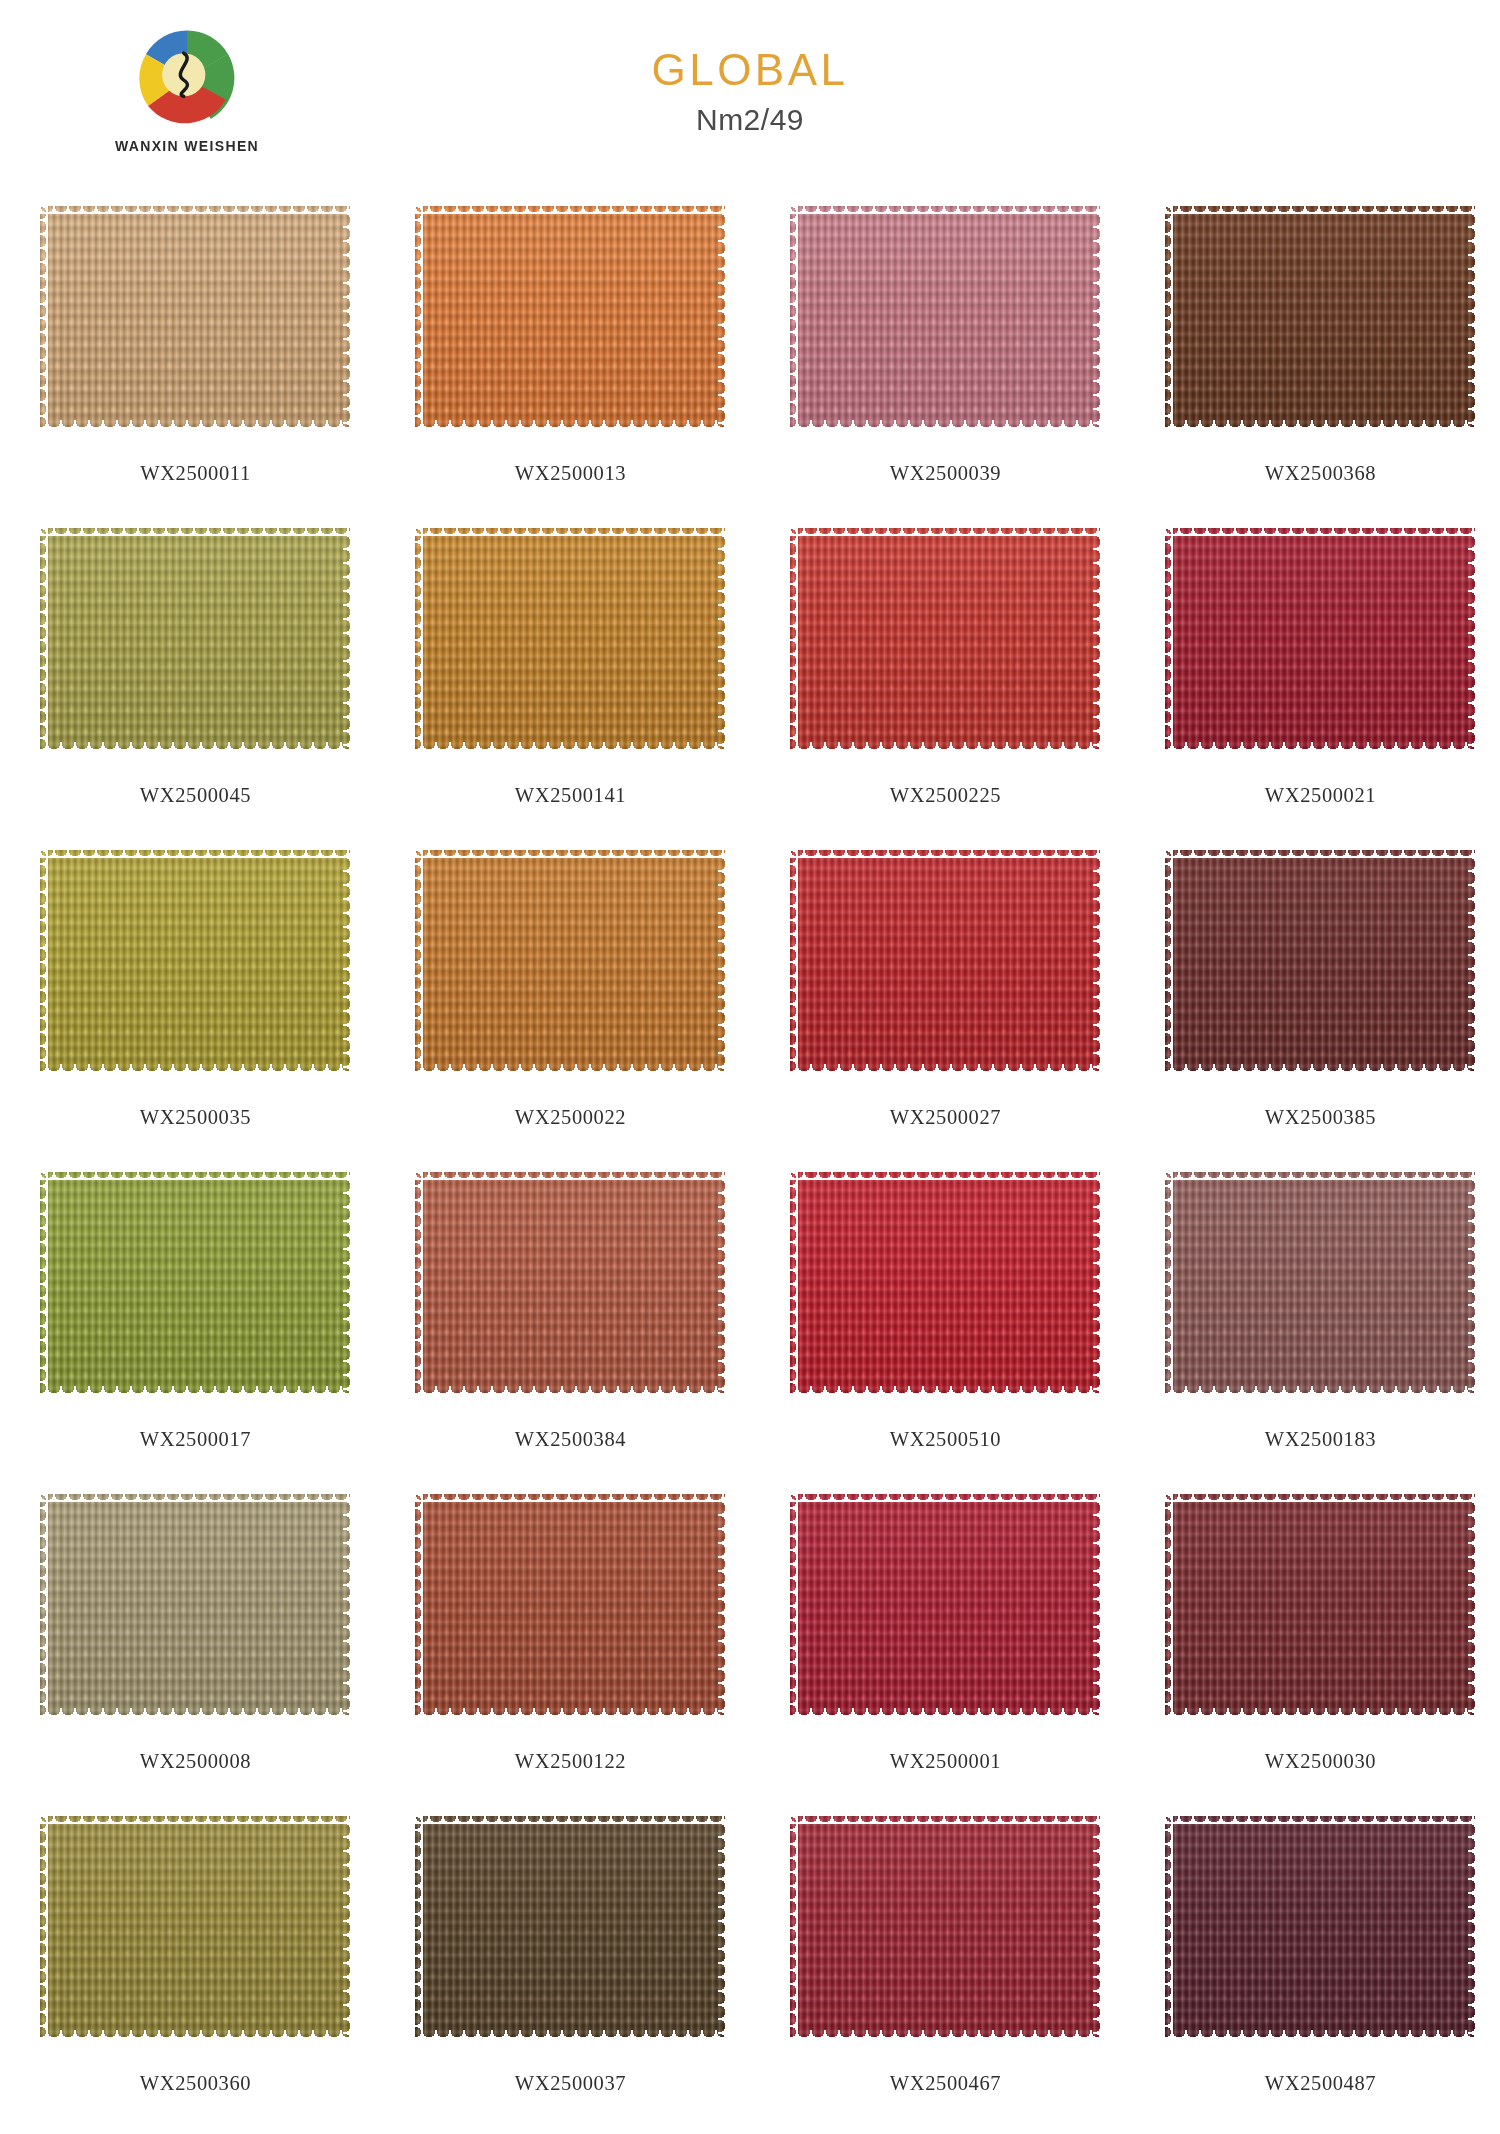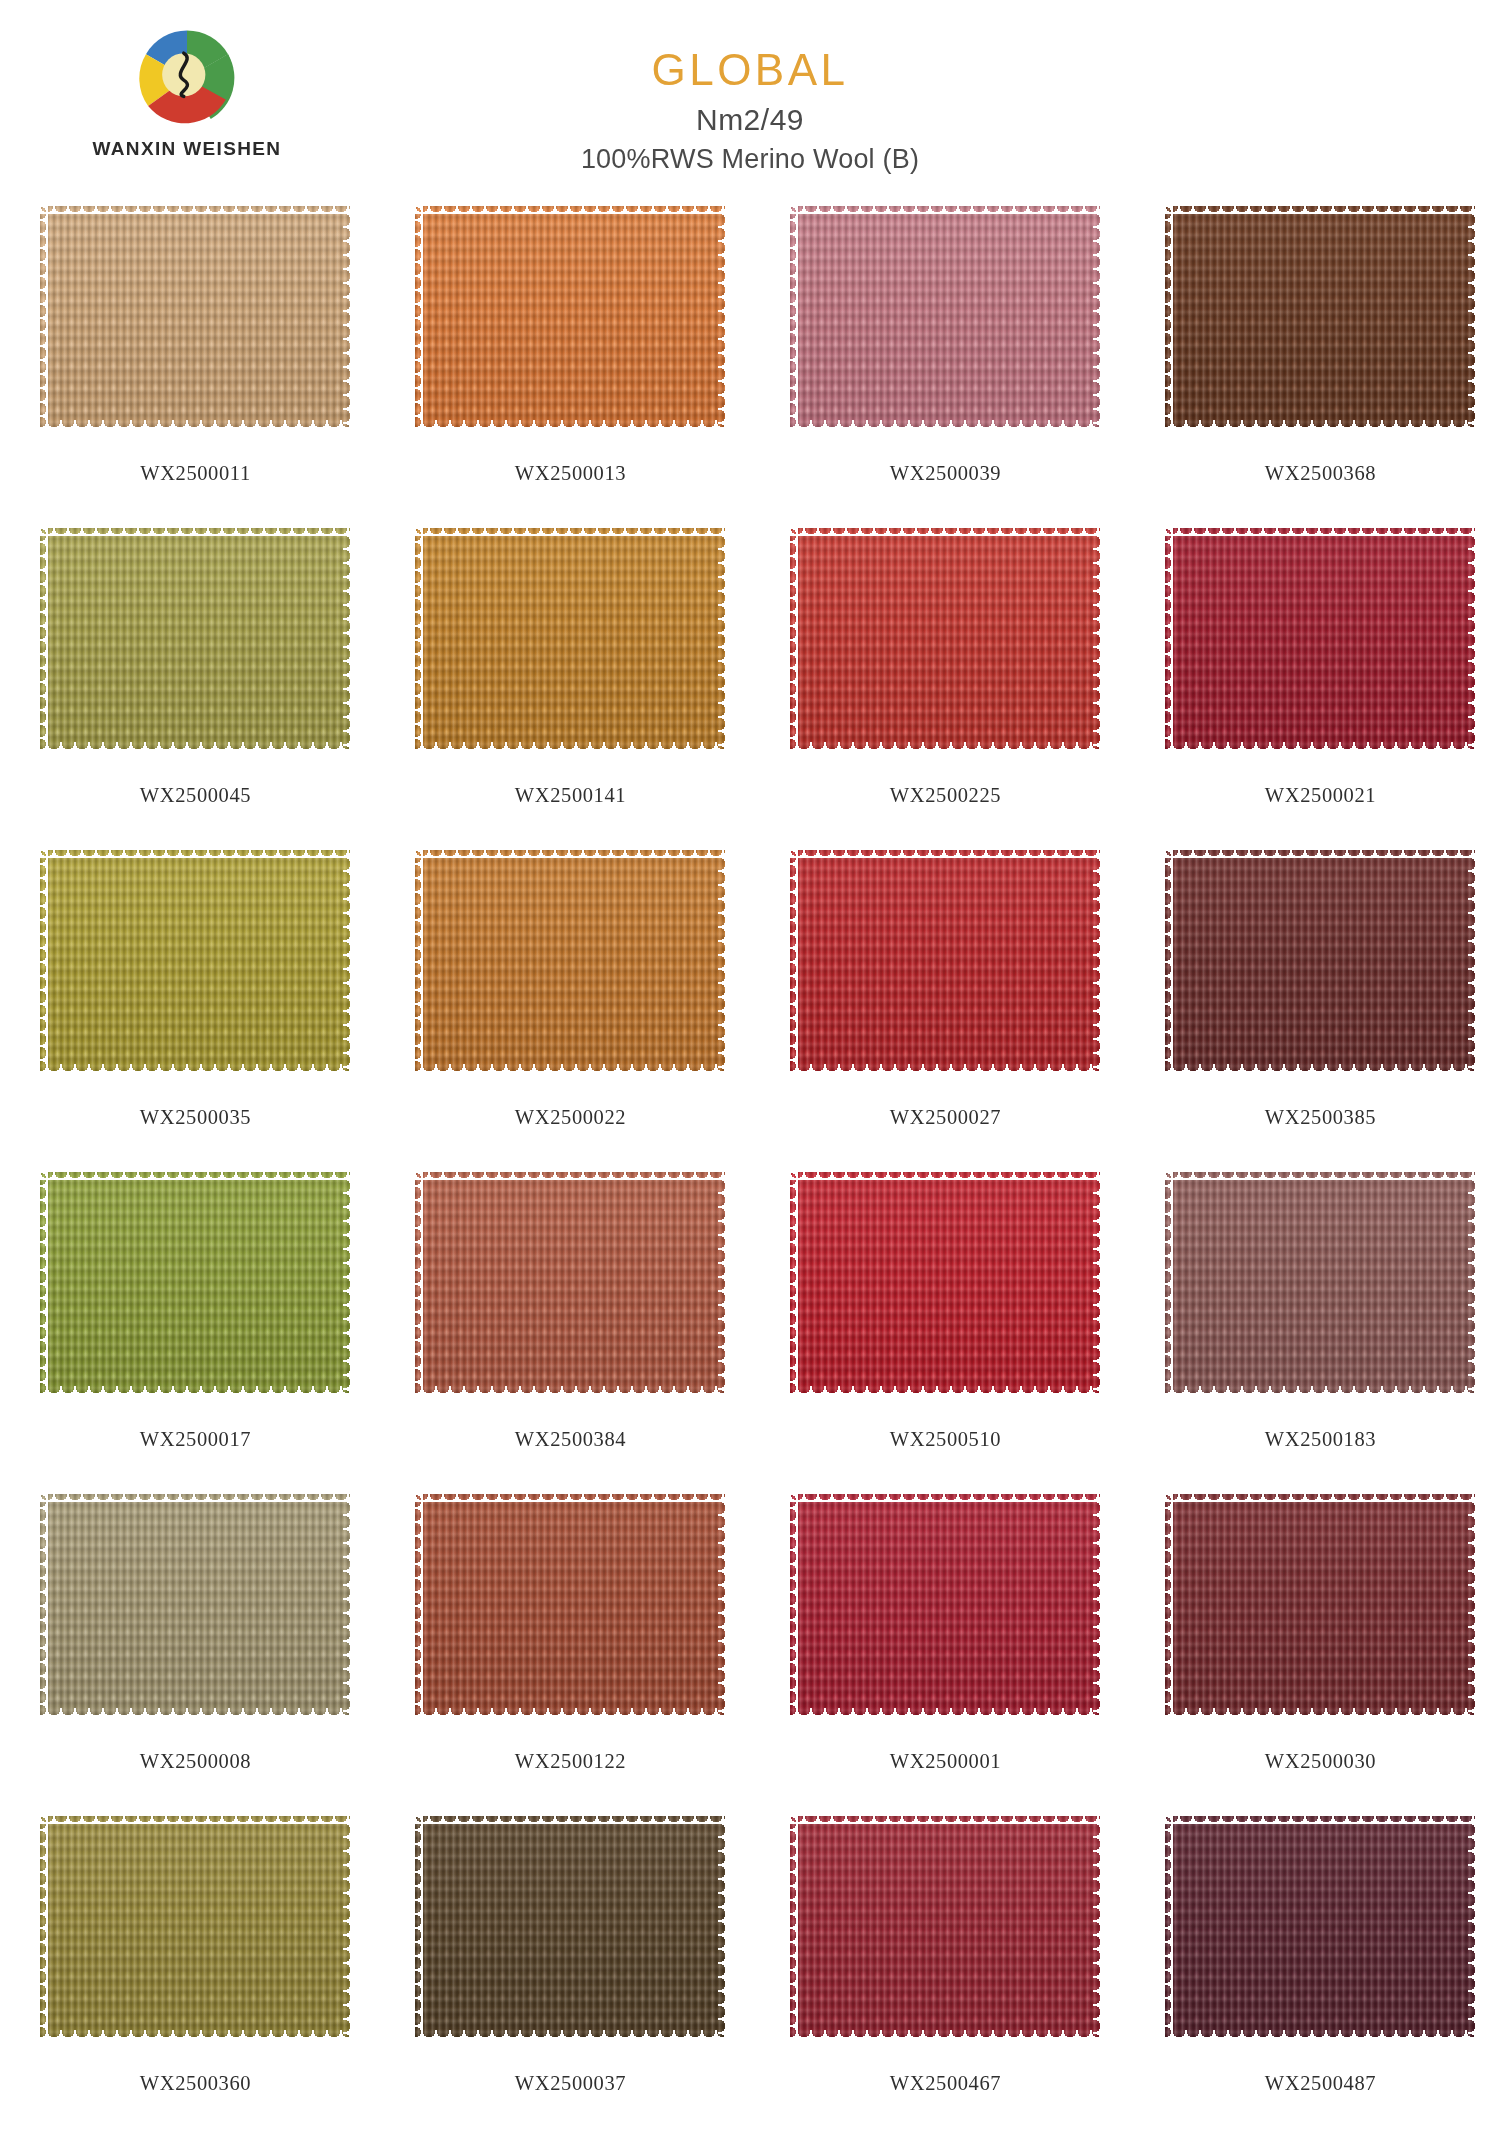--- a/index.html
+++ b/index.html
@@ -32,21 +32,21 @@
     text-align: center;
   }
   .brand-logo {
     width: 108px;
     height: 108px;
     margin: 0 auto;
     display: block;
   }
   .brand-name {
     margin-top: 6px;
-    font-size: 19px;
+    font-size: 14px;
     letter-spacing: 1.35px;
     font-weight: 700;
     color: #2b2b2b;
     font-family: "Liberation Sans", sans-serif;
     white-space: nowrap;
   }
 
   .title-block {
     position: absolute;
     left: 0;
@@ -168,21 +168,20 @@
       <path d="M86 70 A44 44 0 0 0 88 28 L50 50 Z" fill="#4a9b4a"></path>
       <circle cx="47" cy="47" r="20" fill="#f2e8b0"></circle>
       <path d="M47 27 C58 33 36 45 47 52 C58 59 38 64 47 67" fill="none" stroke="#1a1a1a" stroke-width="3.2" stroke-linecap="round"></path>
     </svg>
     <div class="brand-name">WANXIN WEISHEN</div>
   </div>
 
   <div class="title-block">
     <div class="title-main">GLOBAL</div>
     <div class="title-sub1">Nm2/49</div>
-    <div class="title-sub2">100%RWS Merino Wool (B)</div>
   </div>
 
 </div>
 
 <div class="grid" id="swatch-grid">
     <div class="cell">
       <div class="swatch-wrap">
         <div class="swatch" style="background-image: repeating-linear-gradient(90deg, rgba(0, 0, 0, 0.17) 0px, rgba(0, 0, 0, 0.04) 1.6px, rgba(255, 255, 255, 0.16) 3.4px, rgba(255, 255, 255, 0.05) 5px, rgba(0, 0, 0, 0.17) 7px), repeating-linear-gradient(0deg, rgba(0, 0, 0, 0.13) 0px, rgba(255, 255, 255, 0.1) 4px, rgba(0, 0, 0, 0.03) 7px, rgba(0, 0, 0, 0.13) 11px), radial-gradient(5px 7px at 3.5px 5.5px, rgb(220, 181, 137) 0%, rgba(255, 255, 255, 0) 72%), linear-gradient(rgb(220, 181, 137), rgb(210, 168, 120) 45%, rgb(196, 154, 106)); background-color: rgb(210, 168, 120);"></div>
         <div class="scallop top"></div>
         <div class="scallop bottom"></div>

